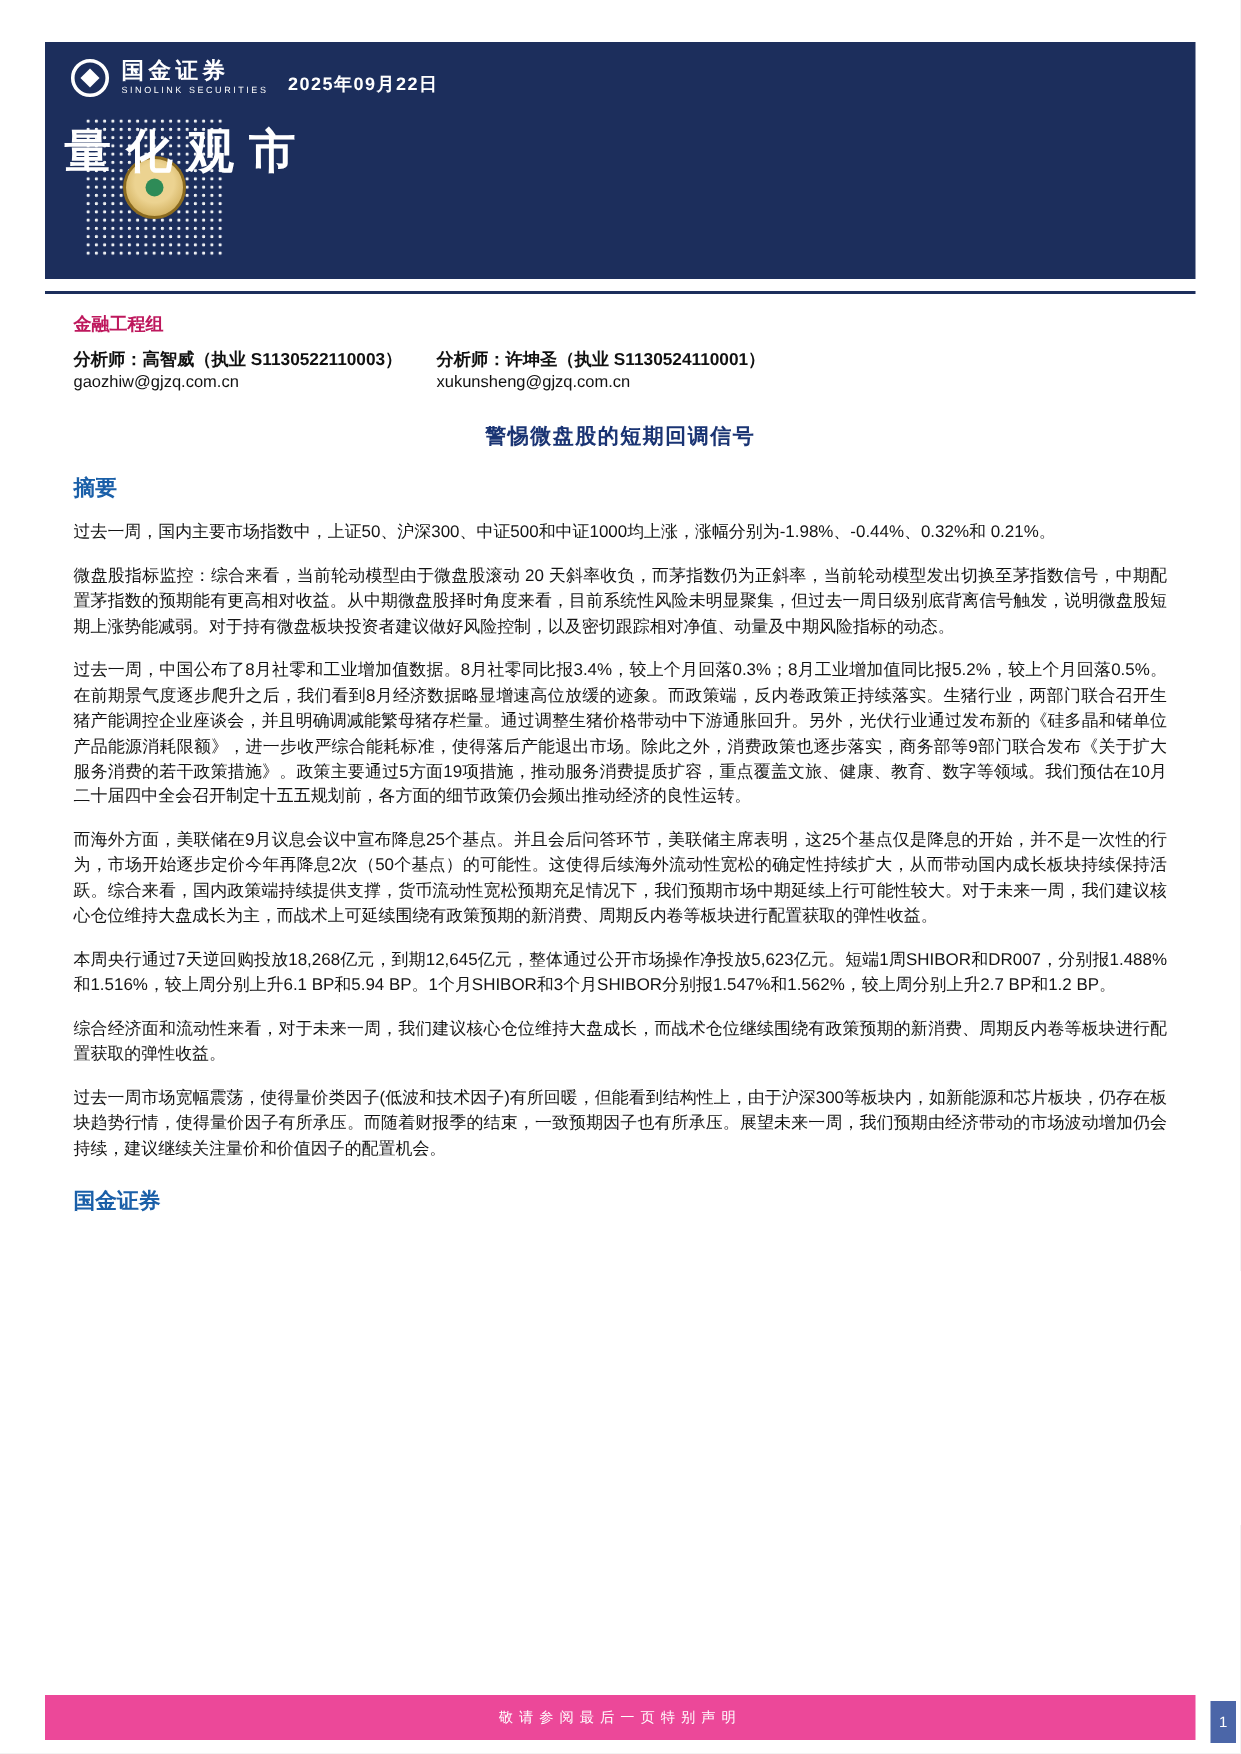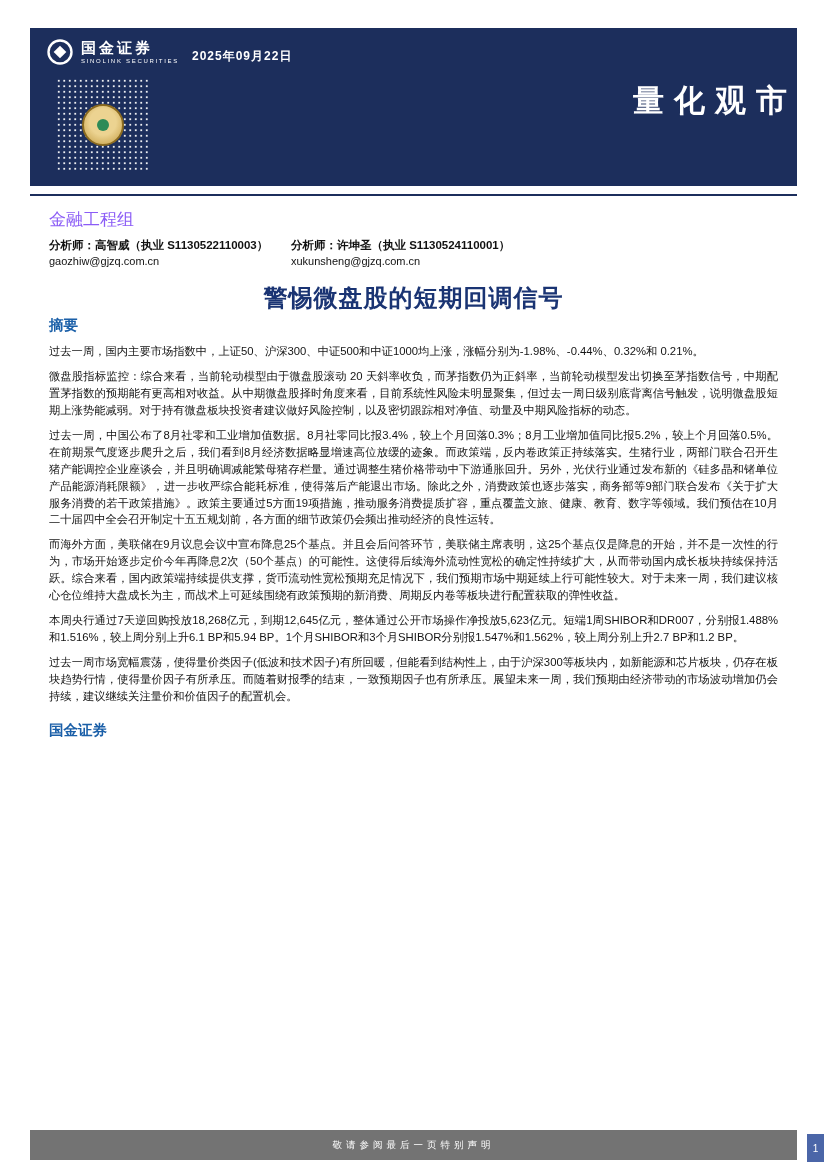--- a/index.html
+++ b/index.html
@@ -8,50 +8,50 @@
     overflow:hidden;font-family:"Liberation Sans","DejaVu Sans",sans-serif;color:#141414;
   }
   
   .banner{position:absolute;left:30px;top:28px;width:767px;height:158px;background:#1C2E5C;color:#fff;}
   .banner-top{position:absolute;top:10px;left:16px;right:16px;display:flex;justify-content:flex-start;align-items:flex-start;gap:13px;}
   .logo{display:flex;align-items:center;gap:7px;}
   .logo svg{display:block;}
   .logo-cn{font-size:15px;font-weight:bold;letter-spacing:3px;line-height:1.1;}
   .logo-en{font-size:6px;letter-spacing:1.7px;margin-top:2px;}
   .date{font-size:12px;font-weight:bold;margin-top:10px;letter-spacing:1px;}
-  .banner-title{position:absolute;top:52px;left:13px;right:0;text-align:right;
+  .banner-title{position:absolute;top:52px;left:13px;right:0;text-align:left;
     font-size:31px;font-weight:bold;letter-spacing:10px;margin:0;}
   .qr{position:absolute;left:26px;top:50px;width:94px;height:94px;
     background-image:radial-gradient(rgba(255,255,255,.92) 1.1px,transparent 1.25px);
     background-size:5.5px 5.5px;}
   .seal{position:absolute;left:50%;top:50%;width:42px;height:42px;transform:translate(-50%,-50%);
     border-radius:50%;background:radial-gradient(circle at 50% 42%,#ecd391 0 45%,#c19a3f 100%);
     border:2px solid #8a6a1f;display:flex;align-items:center;justify-content:center;box-sizing:border-box;}
   .seal-dot{width:12px;height:12px;border-radius:50%;background:#2e8b57;}
   .banner-right{position:absolute;right:16px;bottom:14px;text-align:right;}
   .report-type{font-size:15px;font-weight:bold;letter-spacing:3px;}
   .banner-right .rule{width:122px;height:1px;background:rgba(255,255,255,.65);margin:7px 0 6px auto;}
   .report-cat{font-size:9px;letter-spacing:3.5px;}
   .header-rule{position:absolute;left:30px;width:767px;top:194px;height:2px;background:#1C2E5C;}
   
   .analysts{position:absolute;left:49px;top:208px;right:49px;}
-  .group{font-size:17px;font-weight:normal;color:#8b5cf6;}
+  .group{font-size:12px;font-weight:bold;color:#be185d;}
   .analyst-row{display:flex;margin-top:7px;align-items:flex-end;}
   .analyst{width:242px;}
   .a-line{font-size:11.5px;font-weight:bold;color:#111;white-space:nowrap;}
   .a-email{font-size:11px;color:#111;margin-top:2px;}
   
   .doc-title{position:absolute;top:282px;left:0;right:0;text-align:center;margin:0;
-    font-size:24px;font-weight:bold;color:#1A3473;letter-spacing:1px;}
+    font-size:14px;font-weight:bold;color:#1A3473;letter-spacing:1px;}
   .content{position:absolute;left:49px;top:316px;width:729px;}
   .section-head{font-size:14.5px;font-weight:bold;color:#1A5FA8;margin:0 0 8px;}
   .risk-head{margin-top:16px;}
-  .content p{margin:0 0 8px;font-size:11.3px;line-height:1.5;text-align:justify;color:#141414;}
+  .content p{margin:12px 0 8px;font-size:11.3px;line-height:1.5;text-align:justify;color:#141414;}
   
-  .footer{position:absolute;left:30px;width:767px;bottom:9px;height:30px;background:#737373;color:#fff;
+  .footer{position:absolute;left:30px;width:767px;bottom:9px;height:30px;background:#ec4899;color:#fff;
     display:flex;align-items:center;justify-content:center;font-size:9.5px;letter-spacing:4px;}
   .page-num{position:absolute;right:3px;bottom:7px;width:17px;height:28px;background:#4b66a8;color:#fff;
     display:flex;align-items:center;justify-content:center;font-size:10px;}
 </style>
 </head>
 <body>
 
 <div class="page">
 
   <header class="banner">
@@ -99,20 +99,21 @@
 
   <h2 class="doc-title">警惕微盘股的短期回调信号</h2>
 
   <section class="content">
     <h3 class="section-head">摘要</h3>
     <p>过去一周，国内主要市场指数中，上证50、沪深300、中证500和中证1000均上涨，涨幅分别为-1.98%、-0.44%、0.32%和 0.21%。</p>
     <p>微盘股指标监控：综合来看，当前轮动模型由于微盘股滚动 20 天斜率收负，而茅指数仍为正斜率，当前轮动模型发出切换至茅指数信号，中期配置茅指数的预期能有更高相对收益。从中期微盘股择时角度来看，目前系统性风险未明显聚集，但过去一周日级别底背离信号触发，说明微盘股短期上涨势能减弱。对于持有微盘板块投资者建议做好风险控制，以及密切跟踪相对净值、动量及中期风险指标的动态。</p>
     <p>过去一周，中国公布了8月社零和工业增加值数据。8月社零同比报3.4%，较上个月回落0.3%；8月工业增加值同比报5.2%，较上个月回落0.5%。在前期景气度逐步爬升之后，我们看到8月经济数据略显增速高位放缓的迹象。而政策端，反内卷政策正持续落实。生猪行业，两部门联合召开生猪产能调控企业座谈会，并且明确调减能繁母猪存栏量。通过调整生猪价格带动中下游通胀回升。另外，光伏行业通过发布新的《硅多晶和锗单位产品能源消耗限额》，进一步收严综合能耗标准，使得落后产能退出市场。除此之外，消费政策也逐步落实，商务部等9部门联合发布《关于扩大服务消费的若干政策措施》。政策主要通过5方面19项措施，推动服务消费提质扩容，重点覆盖文旅、健康、教育、数字等领域。我们预估在10月二十届四中全会召开制定十五五规划前，各方面的细节政策仍会频出推动经济的良性运转。</p>
     <p>而海外方面，美联储在9月议息会议中宣布降息25个基点。并且会后问答环节，美联储主席表明，这25个基点仅是降息的开始，并不是一次性的行为，市场开始逐步定价今年再降息2次（50个基点）的可能性。这使得后续海外流动性宽松的确定性持续扩大，从而带动国内成长板块持续保持活跃。综合来看，国内政策端持续提供支撑，货币流动性宽松预期充足情况下，我们预期市场中期延续上行可能性较大。对于未来一周，我们建议核心仓位维持大盘成长为主，而战术上可延续围绕有政策预期的新消费、周期反内卷等板块进行配置获取的弹性收益。</p>
     <p>本周央行通过7天逆回购投放18,268亿元，到期12,645亿元，整体通过公开市场操作净投放5,623亿元。短端1周SHIBOR和DR007，分别报1.488%和1.516%，较上周分别上升6.1 BP和5.94 BP。1个月SHIBOR和3个月SHIBOR分别报1.547%和1.562%，较上周分别上升2.7 BP和1.2 BP。</p>
+    <p>综合经济面和流动性来看，对于未来一周，我们建议核心仓位维持大盘成长，而战术仓位继续围绕有政策预期的新消费、周期反内卷等板块进行配置获取的弹性收益。</p>
     <p>过去一周市场宽幅震荡，使得量价类因子(低波和技术因子)有所回暖，但能看到结构性上，由于沪深300等板块内，如新能源和芯片板块，仍存在板块趋势行情，使得量价因子有所承压。而随着财报季的结束，一致预期因子也有所承压。展望未来一周，我们预期由经济带动的市场波动增加仍会持续，建议继续关注量价和价值因子的配置机会。</p>
 
     <h3 class="section-head risk-head">国金证券</h3>
   </section>
 
   <footer class="footer">
     <span>敬请参阅最后一页特别声明</span>
   </footer>
   <div class="page-num">1</div>
 

